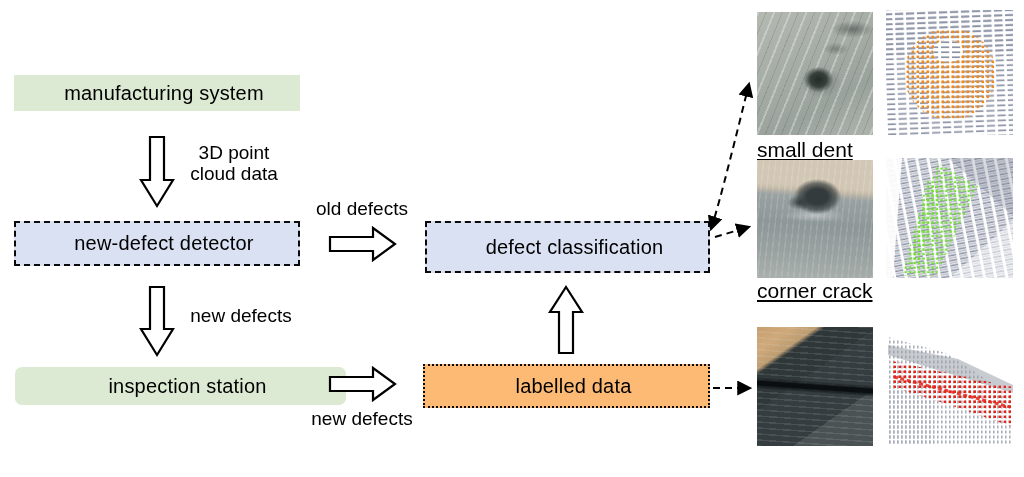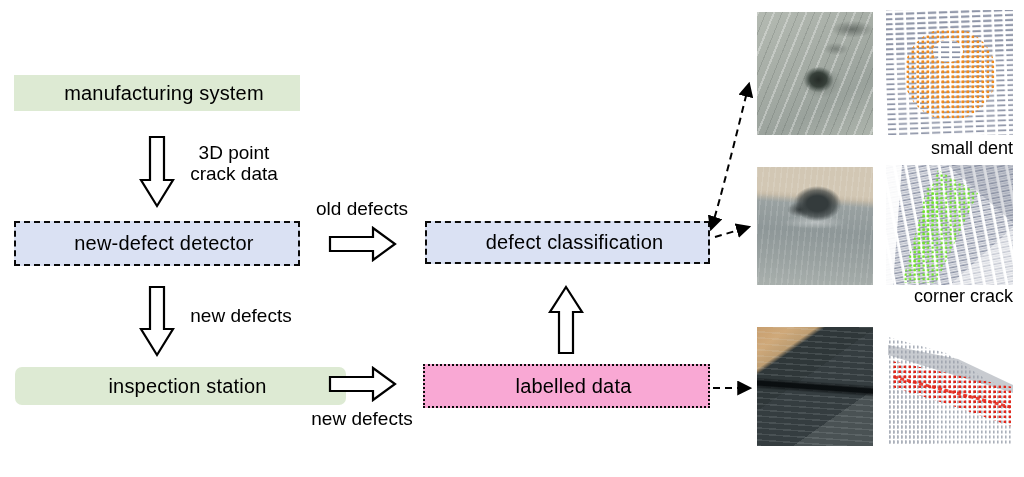--- a/index.html
+++ b/index.html
@@ -3,48 +3,48 @@
 <meta charset="utf-8">
 <style>
   html,body{margin:0;padding:0;background:#ffffff;}
   #canvas{position:relative;width:1024px;height:477px;background:#fff;overflow:hidden;
           font-family:"Liberation Sans", sans-serif;color:#000;}
   
   .node{position:absolute;display:flex;align-items:center;justify-content:center;
         font-size:20px;letter-spacing:.2px;box-sizing:border-box;z-index:1;padding-left:14px;}
   .node-green{background:#ddead3;}
   .node-blue{background:#dae1f3;border:2.5px dashed #0a0a0a;}
-  .node-dotted{background:#f9a8d4;border:2.5px dotted #0a0a0a;}
+  .node-dotted{background:#fdba74;border:2.5px dotted #0a0a0a;}
   #n-manu{left:14px;top:75px;width:286px;height:36px;}
   #n-det {left:14px;top:221px;width:286px;height:45px;}
-  #n-cls {left:425px;top:221px;width:285px;height:43px;}
+  #n-cls {left:425px;top:221px;width:285px;height:52px;}
   #n-insp{left:15px;top:367px;width:331px;height:38px;border-radius:7px;}
   #n-lab {left:423px;top:364px;width:287px;height:44px;}
   
   #arrows{position:absolute;left:0;top:0;width:1024px;height:477px;z-index:2;pointer-events:none;}
   
   .elabel{position:absolute;font-size:19px;line-height:21px;text-align:center;z-index:3;}
   .elabel span{display:block;}
   #l-cloud {left:181px;top:142px;width:106px;}
   #l-old   {left:306px;top:198px;width:112px;}
   #l-newv  {left:184px;top:305px;width:114px;}
   #l-upd   {left:594px;top:299px;width:88px;}
   #l-newh  {left:302px;top:408px;width:120px;}
   
   .exrow{position:absolute;left:757px;width:256px;z-index:2;}
   #row-dent{top:10px;height:152px;}
-  #row-corner{top:165px;height:146px;}
+  #row-corner{top:158px;height:146px;}
   #row-long{top:325px;height:147px;}
   .photo{position:absolute;left:0;top:2px;width:116px;height:123px;}
   .cloud{position:absolute;left:129px;top:0;width:127px;height:125px;}
   #row-corner .photo{height:118px;}
   #row-corner .cloud{height:120px;}
   #row-long .photo{height:119px;}
   #row-long .cloud{left:131px;width:125px;height:120px;}
-  .caption{position:absolute;left:0;right:0;text-align:right;font-size:18px;z-index:3;}
+  .caption{position:absolute;left:0;right:0;text-align:left;font-size:21px;z-index:3;text-decoration:underline;}
   #row-dent .caption{top:128px;}
   #row-corner .caption{top:121px;}
   #row-long .caption{top:123px;}
   
   .photo-dent{background:
     radial-gradient(ellipse 15px 13px at 53% 55%, #252b27 0%, #37403a 55%, rgba(70,80,74,.55) 78%, rgba(0,0,0,0) 100%),
     radial-gradient(ellipse 27px 21px at 55% 57%, rgba(52,60,55,.35), rgba(0,0,0,0) 75%),
     radial-gradient(ellipse 30px 12px at 82% 14%, rgba(45,52,48,.5), rgba(0,0,0,0) 70%),
     radial-gradient(ellipse 18px 9px at 68% 30%, rgba(45,52,48,.35), rgba(0,0,0,0) 70%),
     repeating-linear-gradient(112deg, rgba(255,255,255,.30) 0 2px, rgba(0,0,0,0) 2px 8px, rgba(66,74,69,.18) 8px 9px, rgba(0,0,0,0) 9px 15px),
@@ -106,21 +106,21 @@
 
     <g stroke="#000" stroke-width="2" fill="none" stroke-dasharray="7 5">
       <path d="M711,229 C720,202 738,128 749,84" marker-start="url(#ahr)" marker-end="url(#ah)"></path>
       <path d="M715,237 L749,227" marker-end="url(#ah)"></path>
       <path d="M713,388 L750,388" marker-end="url(#ah)"></path>
     </g>
   </svg>
 
   <div class="elabel" id="l-cloud">
     <span>3D point</span>
-    <span>crack data</span>
+    <span>cloud data</span>
   </div>
   <div class="elabel" id="l-old">
     <span>old defects</span>
   </div>
   <div class="elabel" id="l-newv">
     <span>new defects</span>
   </div>
   <div class="elabel" id="l-newh">
     <span>new defects</span>
   </div>

